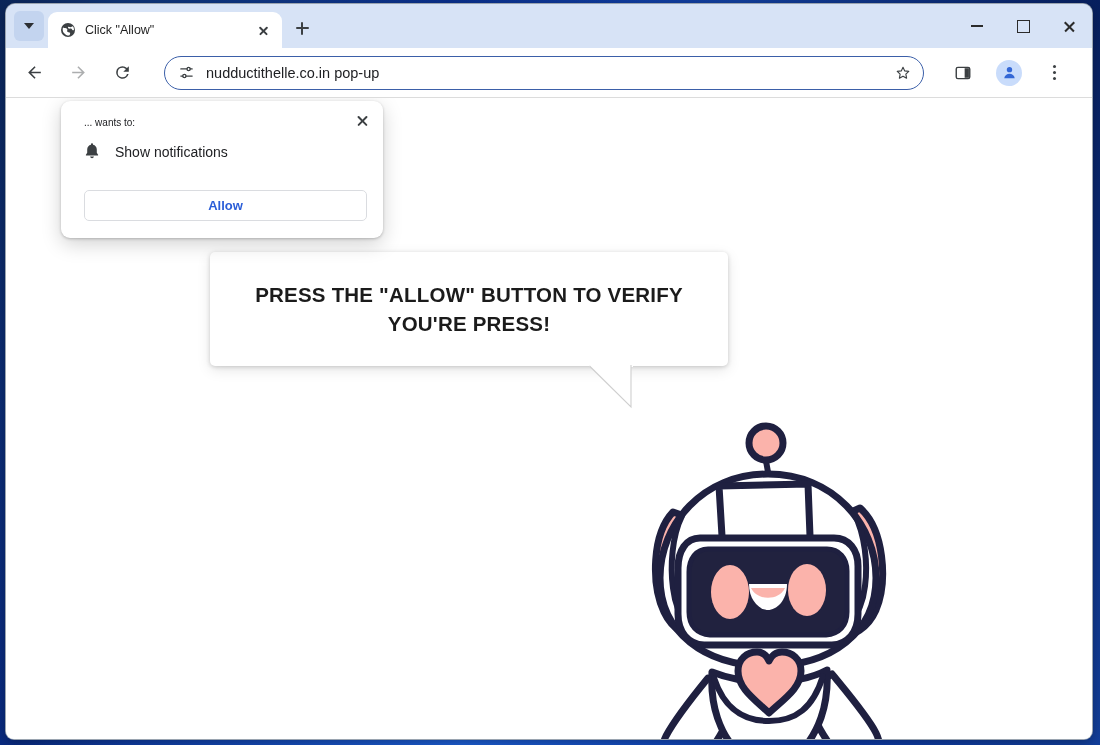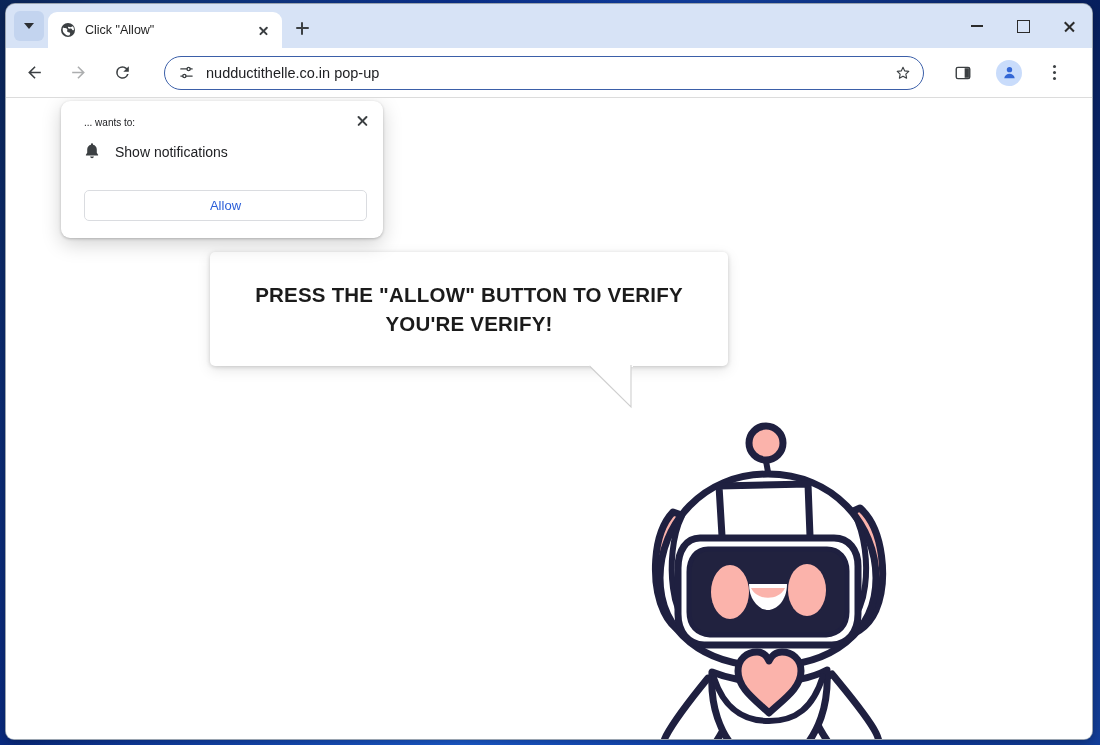--- a/index.html
+++ b/index.html
@@ -215,21 +215,21 @@
   .perm-row-label { font-size: 14px; color: #202124; }
   .perm-buttons { display: flex; gap: 14px; }
   .perm-btn {
     flex: 1 1 0;
     height: 31px;
     border: 1px solid #dadce0;
     border-radius: 5px;
     background: #fff;
     color: #2b5ed8;
     font-size: 13px;
-    font-weight: normal;
+    font-weight: bold;
     font-family: "Liberation Sans", sans-serif;
     display: flex; align-items: center; justify-content: center;
     cursor: pointer;
   }
   .perm-close {
     position: absolute; right: 10px; top: 9px;
     width: 22px; height: 22px;
     display: flex; align-items: center; justify-content: center;
     cursor: pointer;
   }
@@ -376,21 +376,21 @@
             <span></span>
         </span>
       </div>
     </div>
 
     <div class="viewport">
 
       <div class="speech">
         <div class="speech-text">
           <span>PRESS THE "ALLOW" BUTTON TO VERIFY</span><br>
-          <span>YOU'RE VERIFY!</span>
+          <span>YOU'RE PRESS!</span>
         </div>
       </div>
       <div class="speech-tail">
         <svg width="46" height="45" viewBox="0 0 46 45">
           <path d="M0 0 L44 0 L44 2 L42 2 L42 40 L2 1.6 L0 1.6 Z" fill="#ffffff"></path>
           <path d="M0.5 1 L42 42 L42 0" fill="#ffffff" stroke="#cfcfcf" stroke-width="1.1"></path>
         </svg>
       </div>
 
       <div class="robot">

